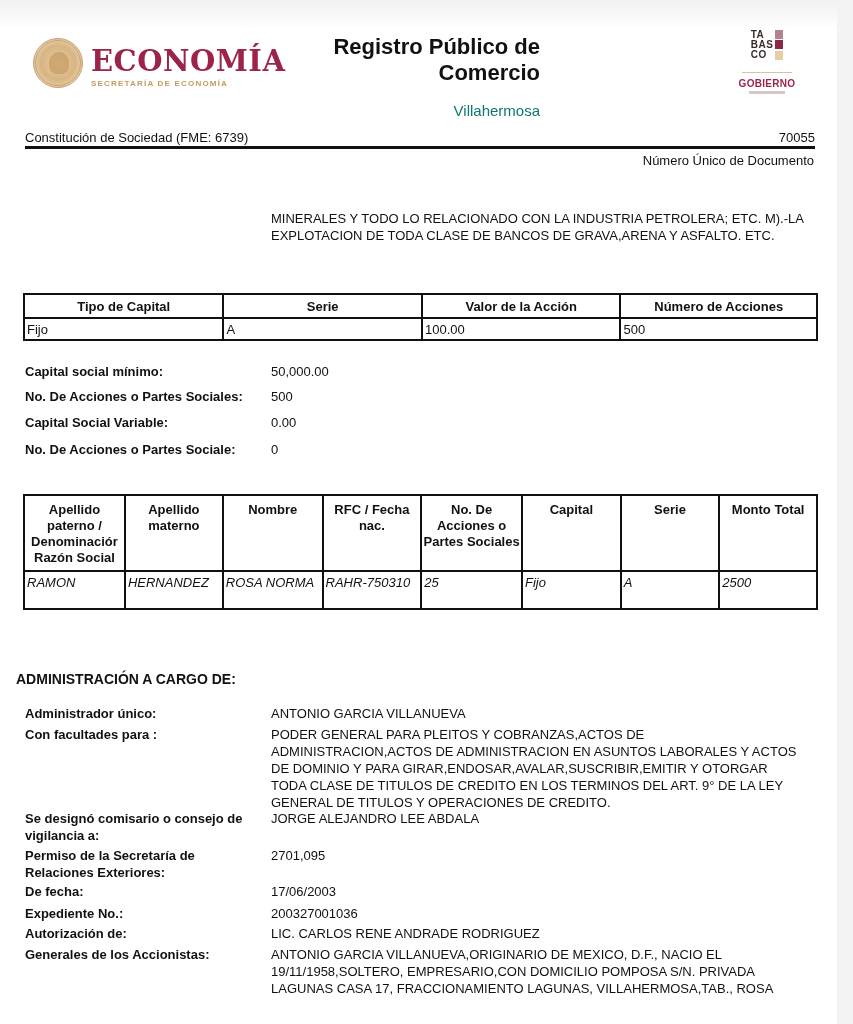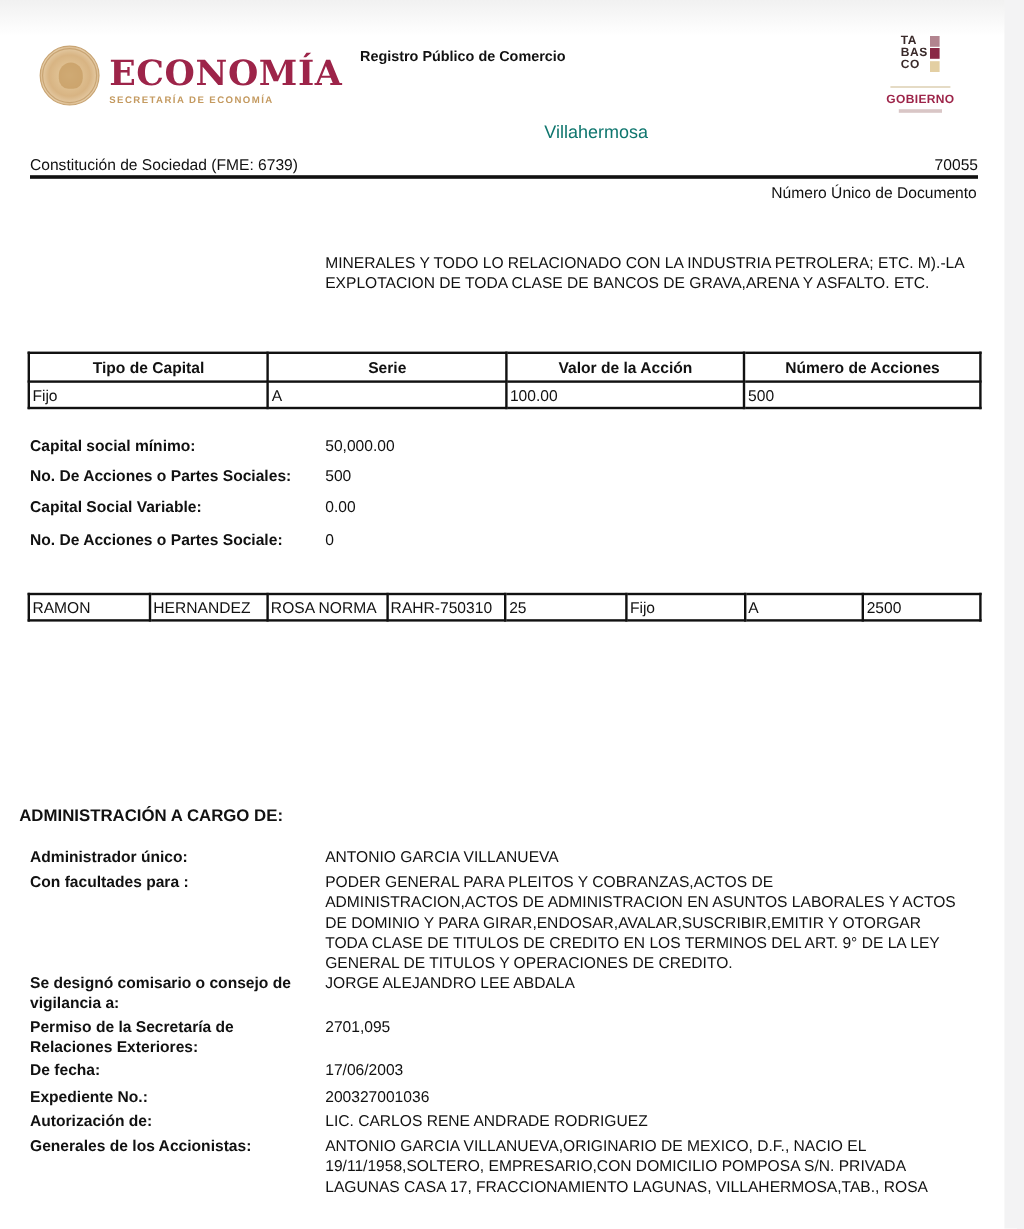--- a/index.html
+++ b/index.html
@@ -31,22 +31,22 @@
   }
   .eco-text { margin-left: 8px; }
   .eco-title {
     font-family: "DejaVu Serif", serif; font-size: 29px; font-weight: bold;
     color: #9d2449; letter-spacing: 0.5px; line-height: 30px;
   }
   .eco-sub {
     font-size: 8px; color: #c49a60; font-weight: bold; letter-spacing: 1.2px; margin-top: 3px;
   }
   .doc-title {
-    position: absolute; left: 300px; top: 34px; width: 240px; text-align: left;
-    font-size: 12px; font-weight: bold; line-height: 26px; color: #111;
+    position: absolute; left: 300px; top: 34px; width: 240px; text-align: right;
+    font-size: 22px; font-weight: bold; line-height: 26px; color: #111;
   }
   .city {
     position: absolute; left: 300px; top: 102px; width: 240px; text-align: right;
     font-size: 15px; color: #0f766e;
   }
   .logo-right { position: absolute; left: 738px; top: 30px; width: 58px; text-align: center; }
   .tab-grid { display: flex; justify-content: center; gap: 2px; }
   .tab-letters { font-size: 10px; font-weight: bold; line-height: 10px; color: #3a2a2a; text-align: left; letter-spacing: 0.5px; }
   .tab-squares { display: grid; grid-template-columns: 8px; gap: 1px; }
   .tab-squares span { width: 8px; height: 9px; display: block; }
@@ -71,21 +71,21 @@
   .cap-table td { height: 22px; padding-left: 2px; }
 
   .kv { position: absolute; left: 25px; font-size: 13px; font-weight: bold; }
   .kv-val { position: absolute; left: 271px; font-size: 13px; }
 
   .acc-table { position: absolute; left: 23px; top: 494px; width: 795px; border: 2px solid #111; }
   .acc-table th, .acc-table td { border: 2px solid #111; font-size: 13px; vertical-align: top; }
   .acc-table th { font-weight: bold; text-align: center; height: 76px; line-height: 16px; padding-top: 6px; }
   .acc-table td { padding-left: 2px; line-height: 15px; padding-top: 3px; }
   .acc-table tr.r1 td { height: 23px; }
-  .acc-table tr.r2 td { height: 22px; }
+  .acc-table tr.r2 td { height: 38px; font-style: italic; }
 
   .adm-title { position: absolute; left: 16px; top: 671px; font-size: 14px; font-weight: bold; }
   .f-label { position: absolute; left: 25px; width: 240px; font-size: 13px; font-weight: bold; line-height: 17px; }
   .f-val { position: absolute; left: 271px; width: 540px; font-size: 13px; line-height: 17px; }
 </style>
 </head>
 <body>
 
 <div class="top-fade"></div>
 <div class="right-strip"></div>
@@ -166,20 +166,30 @@
     <col style="width:101px">
       <col style="width:98px">
       <col style="width:100px">
       <col style="width:99px">
     <col style="width:101px">
       <col style="width:99px">
       <col style="width:99px">
       <col style="width:98px">
   </colgroup>
   <tbody>
+      <tr>
+    <th>Apellido paterno / Denominaciór Razón Social</th>
+    <th>Apellido materno</th>
+    <th>Nombre</th>
+    <th>RFC / Fecha nac.</th>
+    <th>No. De Acciones o Partes Sociales</th>
+    <th>Capital</th>
+    <th>Serie</th>
+    <th>Monto Total</th>
+  </tr>
   <tr class="r2">
     <td>RAMON</td>
     <td>HERNANDEZ</td>
     <td style="">ROSA NORMA</td>
     <td>RAHR-750310</td>
     <td>25</td>
     <td>Fijo</td>
     <td>A</td>
     <td>2500</td>
   </tr>

